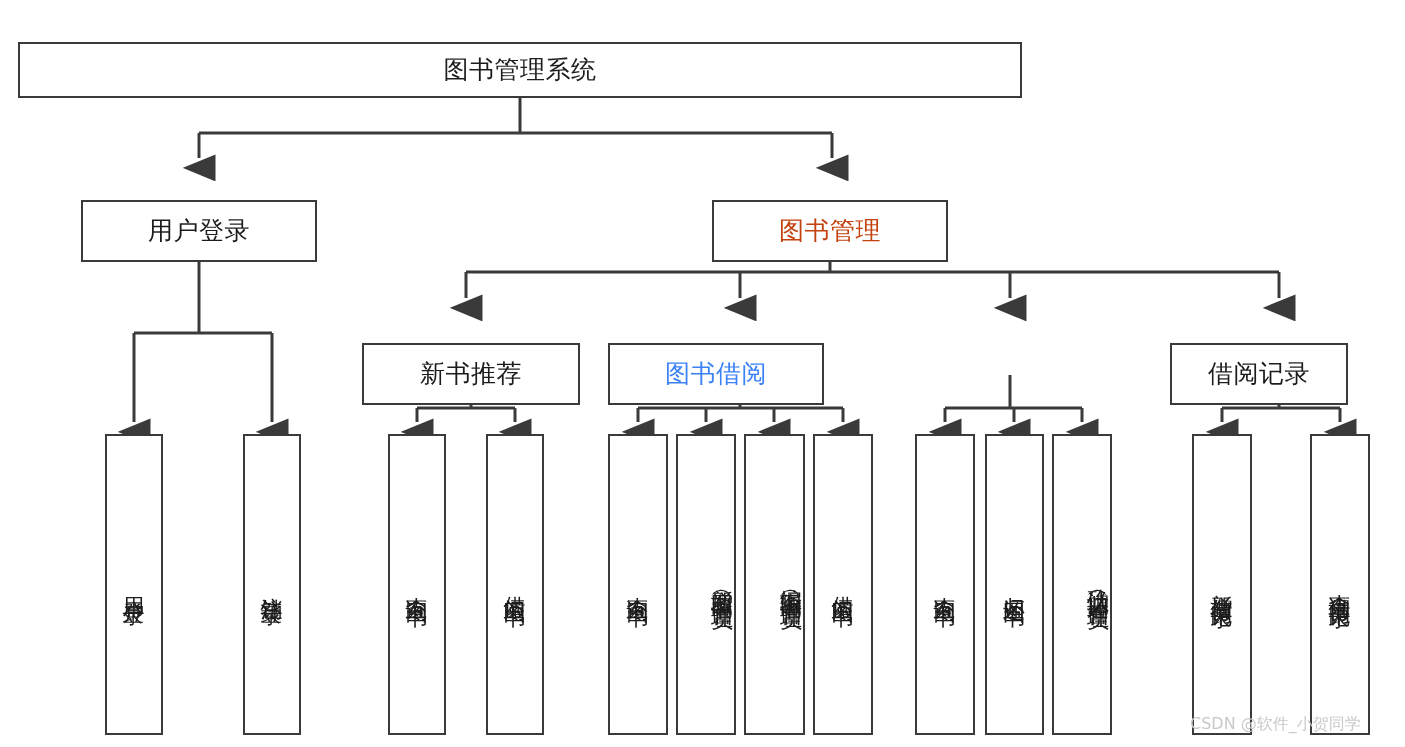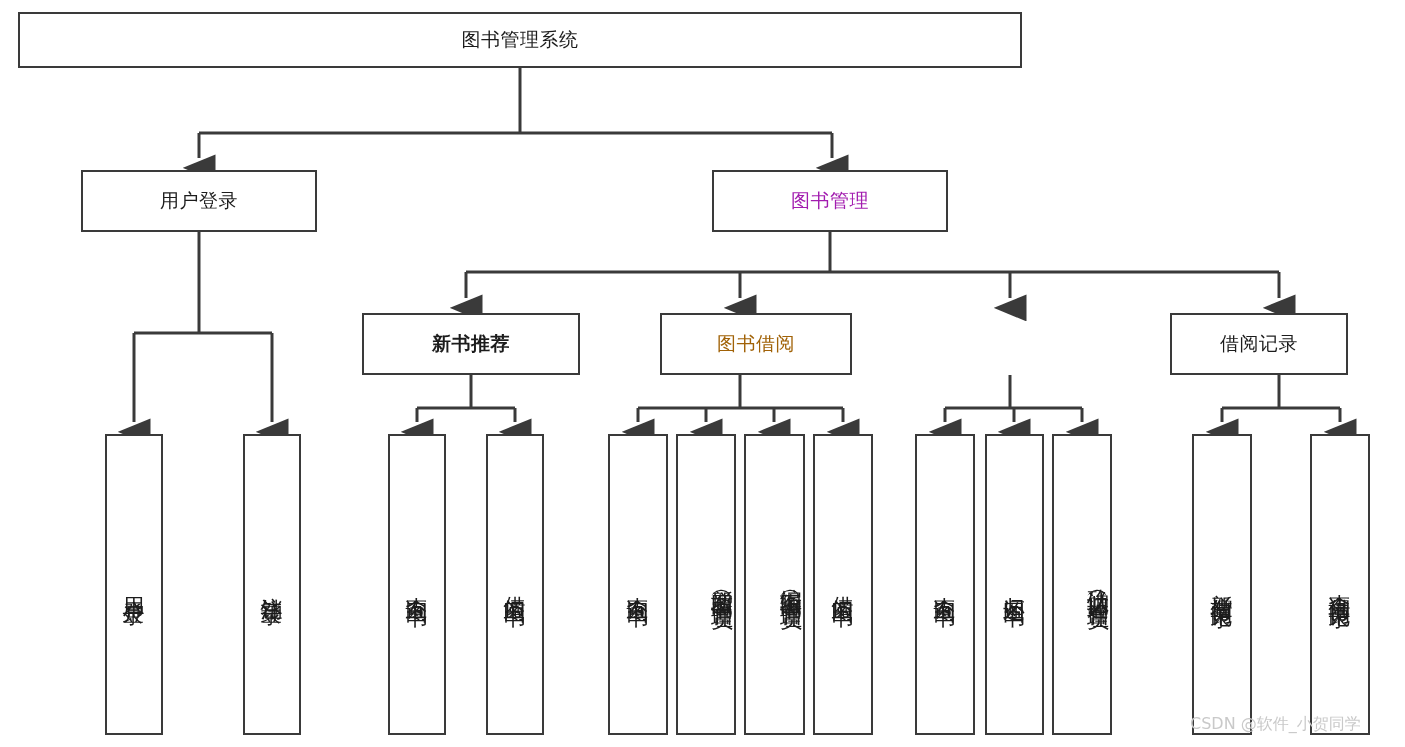--- a/index.html
+++ b/index.html
@@ -31,22 +31,23 @@
     background: #ffffff;
     color: #1c1c1c;
     display: flex;
     align-items: center;
     justify-content: center;
     text-align: center;
     line-height: 1.05;
     z-index: 2;
   }
   .node.h {
-    font-size: 19px;
+    font-size: 25px;
     letter-spacing: 0.5px;
+    margin-top: 30px;
   }
   .node.v {
     font-size: 22px;
     writing-mode: vertical-rl;
     text-orientation: upright;
     letter-spacing: 3px;
     padding: 4px 0;
   }
   .node.v.top {
     align-items: flex-start;
@@ -116,24 +117,24 @@
       <path d="M1279,375 L1279,408"></path>
       <path d="M1222,408 L1340,408"></path>
       <path d="M1222,408 L1222,422" marker-end="url(#arrow)"></path>
       <path d="M1340,408 L1340,422" marker-end="url(#arrow)"></path>
     </g>
   </svg>
 
   <div class="node h" style="left: 18px; top: 12px; width: 1004px; height: 56px; border-color: rgb(58, 58, 58); color: rgb(28, 28, 28); background: rgb(255, 255, 255);">图书管理系统</div>
 
   <div class="node h" style="left: 81px; top: 170px; width: 236px; height: 62px; border-color: rgb(58, 58, 58); color: rgb(28, 28, 28); background: rgb(255, 255, 255);">用户登录</div>
-  <div class="node h" style="left: 712px; top: 170px; width: 236px; height: 62px; border-color: rgb(58, 58, 58); color: #a21caf; background: rgb(255, 255, 255);">图书管理</div>
+  <div class="node h" style="left: 712px; top: 170px; width: 236px; height: 62px; border-color: rgb(58, 58, 58); color: #c2410c; background: rgb(255, 255, 255);">图书管理</div>
 
-  <div class="node h" style="left: 362px; top: 313px; width: 218px; height: 62px; border-color: rgb(58, 58, 58); color: rgb(28, 28, 28); background: rgb(255, 255, 255); font-weight: bold;">新书推荐</div>
-  <div class="node h" style="left: 660px; top: 313px; width: 192px; height: 62px; border-color: rgb(58, 58, 58); color: #a16207; background: rgb(255, 255, 255);">图书借阅</div>
+  <div class="node h" style="left: 362px; top: 313px; width: 218px; height: 62px; border-color: rgb(58, 58, 58); color: rgb(28, 28, 28); background: rgb(255, 255, 255);">新书推荐</div>
+  <div class="node h" style="left: 608px; top: 313px; width: 216px; height: 62px; border-color: rgb(58, 58, 58); color: #3b82f6; background: rgb(255, 255, 255);">图书借阅</div>
   <div class="node h" style="left: 1170px; top: 313px; width: 178px; height: 62px; border-color: rgb(58, 58, 58); color: rgb(28, 28, 28); background: rgb(255, 255, 255);">借阅记录</div>
 
   <div class="node v mid" style="left: 105px; top: 434px; width: 58px; height: 301px; border-color: rgb(58, 58, 58); color: rgb(28, 28, 28); background: rgb(255, 255, 255);">用户登录</div>
   <div class="node v mid" style="left: 243px; top: 434px; width: 58px; height: 301px; border-color: rgb(58, 58, 58); color: rgb(28, 28, 28); background: rgb(255, 255, 255);">注销登录</div>
   <div class="node v mid" style="left: 388px; top: 434px; width: 58px; height: 301px; border-color: rgb(58, 58, 58); color: rgb(28, 28, 28); background: rgb(255, 255, 255);">查询图书</div>
   <div class="node v mid" style="left: 486px; top: 434px; width: 58px; height: 301px; border-color: rgb(58, 58, 58); color: rgb(28, 28, 28); background: rgb(255, 255, 255);">借阅图书</div>
   <div class="node v mid" style="left: 608px; top: 434px; width: 60px; height: 301px; border-color: rgb(58, 58, 58); color: rgb(28, 28, 28); background: rgb(255, 255, 255);">查询图书</div>
   <div class="node v top" style="left: 676px; top: 434px; width: 60px; height: 301px; border-color: rgb(58, 58, 58); color: rgb(28, 28, 28); background: rgb(255, 255, 255);">新增图书（管理员）</div>
   <div class="node v top" style="left: 744px; top: 434px; width: 61px; height: 301px; border-color: rgb(58, 58, 58); color: rgb(28, 28, 28); background: rgb(255, 255, 255);">编辑图书（管理员）</div>
   <div class="node v mid" style="left: 813px; top: 434px; width: 60px; height: 301px; border-color: rgb(58, 58, 58); color: rgb(28, 28, 28); background: rgb(255, 255, 255);">借阅图书</div>

